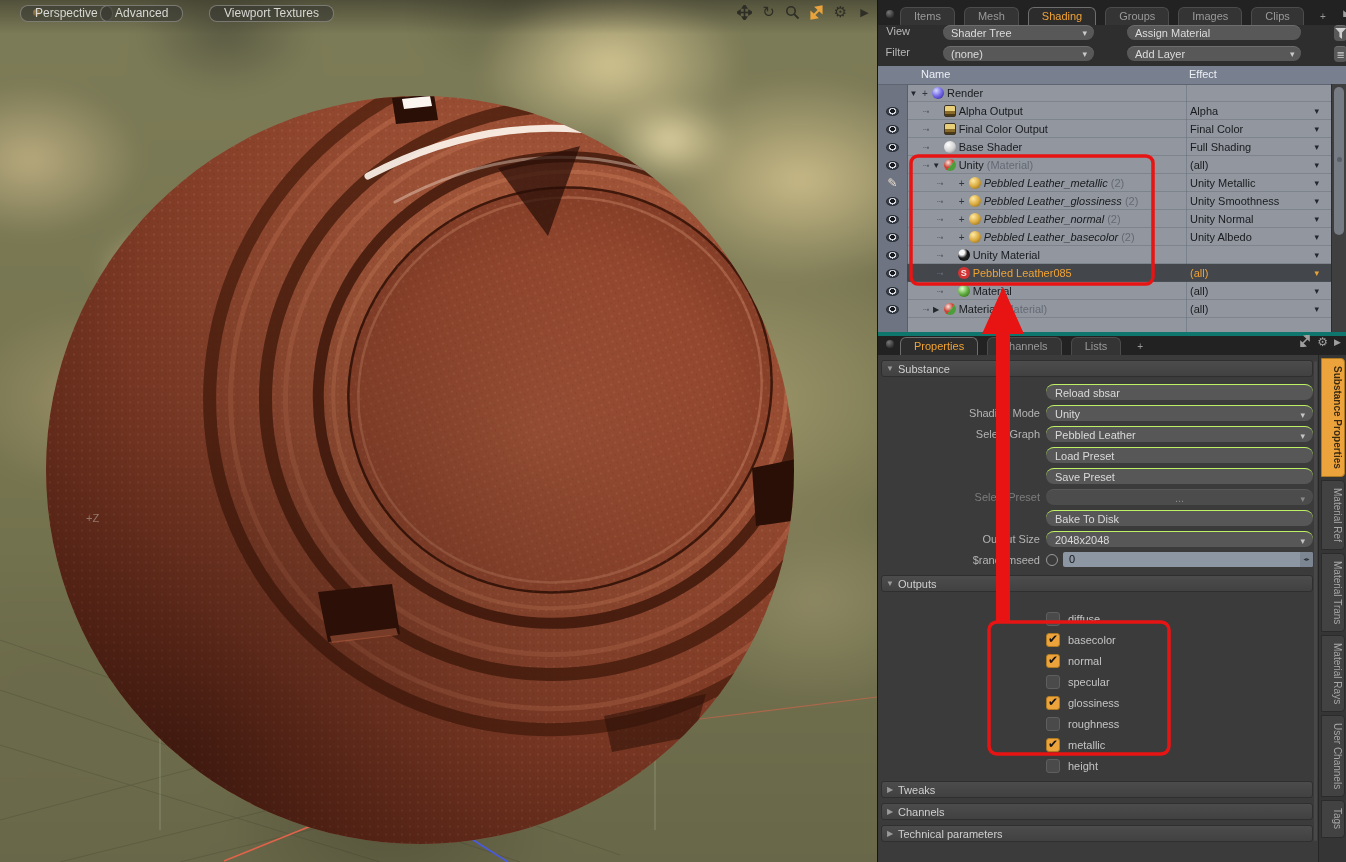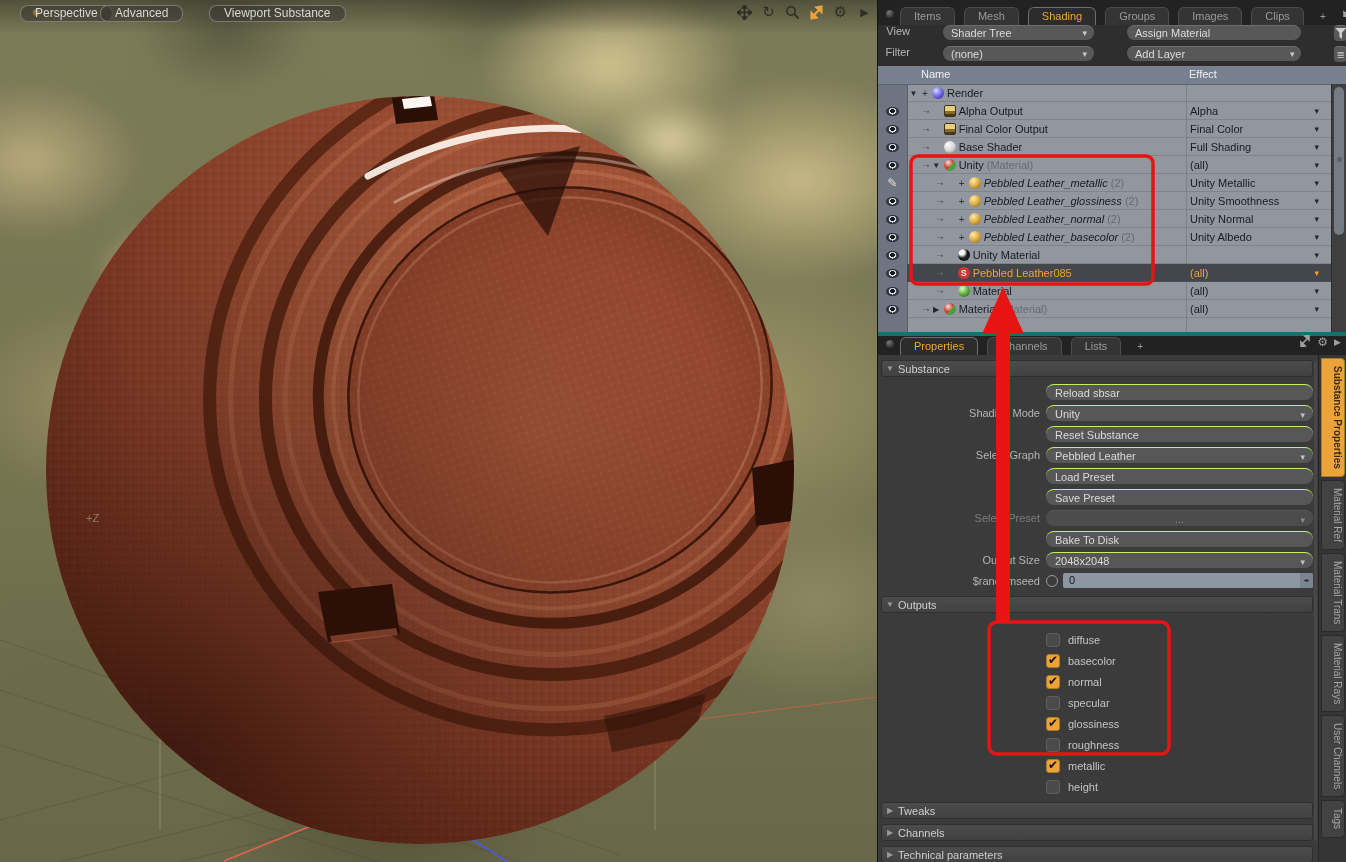--- a/index.html
+++ b/index.html
@@ -218,21 +218,21 @@
       </g>
     </svg>
 
     <span class="vp-axis-label">+Z</span>
     <div class="vp-topshade"></div>
 
     <div class="vp-bar">
       <div class="vp-dot"></div>
       <div class="vp-btn" style="left:20px;">Perspective</div>
       <div class="vp-btn" style="left:100px;">Advanced</div>
-      <div class="vp-btn" style="left:209px;">Viewport Substance</div>
+      <div class="vp-btn" style="left:209px;">Viewport Textures</div>
       <div class="vp-tools">
         <span class="vp-tool">
           <svg width="15" height="15" viewBox="0 0 15 15">
               <g stroke="#2e2e26" stroke-width="1.6" fill="#2e2e26">
                 <line x1="7.5" y1="2" x2="7.5" y2="13"></line>
                 <line x1="2" y1="7.5" x2="13" y2="7.5"></line>
                 <polygon points="7.5,0 5.5,3 9.5,3"></polygon>
                 <polygon points="7.5,15 5.5,12 9.5,12"></polygon>
                 <polygon points="0,7.5 3,5.5 3,9.5"></polygon>
                 <polygon points="15,7.5 12,5.5 12,9.5"></polygon>
@@ -565,24 +565,20 @@
         <div id="sub-rows" style="margin-top:4px;">
             <div class="prow">
               <span class="plabel"></span>
               <div class="pctl"><span>Reload sbsar</span></div>
             </div>
             <div class="prow">
               <span class="plabel">Shading Mode</span>
               <div class="pctl"><span>Unity</span><span class="arr">▾</span></div>
             </div>
             <div class="prow">
-              <span class="plabel"></span>
-              <div class="pctl"><span>Reset Substance</span></div>
-            </div>
-            <div class="prow">
               <span class="plabel">Select Graph</span>
               <div class="pctl"><span>Pebbled Leather</span><span class="arr">▾</span></div>
             </div>
             <div class="prow">
               <span class="plabel"></span>
               <div class="pctl"><span>Load Preset</span></div>
             </div>
             <div class="prow">
               <span class="plabel"></span>
               <div class="pctl"><span>Save Preset</span></div>

